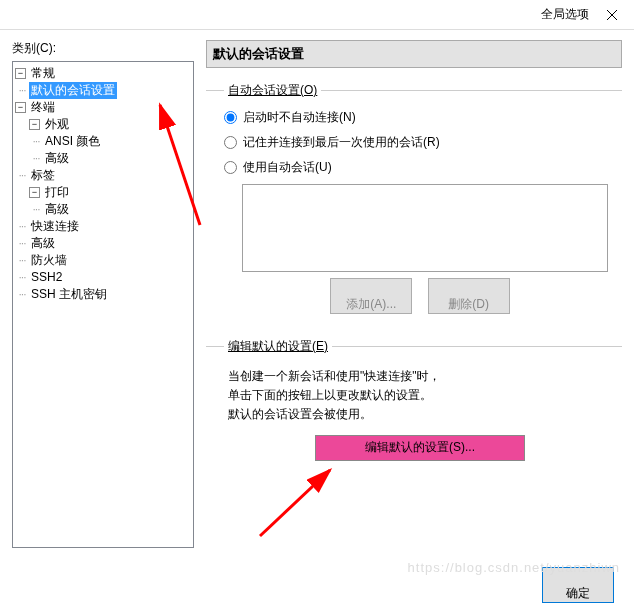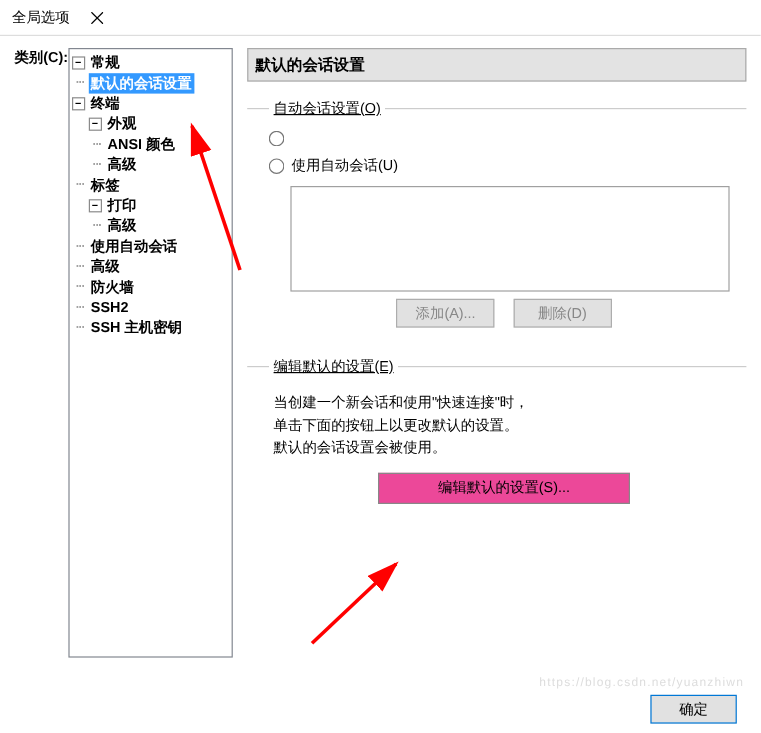--- a/index.html
+++ b/index.html
@@ -1,26 +1,26 @@
 <!DOCTYPE html>
 <html><head>
 <meta charset="utf-8">
 <style>
 * { box-sizing: border-box; margin: 0; padding: 0; font-family: "Microsoft YaHei", SimSun, Arial, sans-serif; font-size: 12px; }
 body { background: #fff; width: 634px; height: 611px; position: relative; overflow: hidden; }
 
 
-.titlebar { height: 30px; display: flex; align-items: center; justify-content: flex-start; padding-left: 10px; border-bottom: 1px solid #ddd; }
+.titlebar { height: 30px; display: flex; align-items: center; justify-content: flex-end; padding-left: 10px; border-bottom: 1px solid #ddd; }
 .titlebar .title { font-size: 12px; }
 .titlebar .close { width: 45px; height: 30px; display: flex; align-items: center; justify-content: center; }
 .titlebar .close svg { width: 10px; height: 10px; }
 
 
 .body { display: flex; padding: 10px 12px 6px 12px; height: 524px; }
-.left { width: 182px; display: flex; flex-direction: row; font-weight: bold; }
+.left { width: 182px; display: flex; flex-direction: column; }
 .left-label { margin-bottom: 4px; }
 .tree { border: 1px solid #828790; flex: 1; padding: 3px 2px; overflow: auto; background: #fff; }
 .tree ul { list-style: none; }
 .tree li { white-space: nowrap; }
 .row { display: flex; align-items: center; height: 17px; line-height: 17px; }
 .toggle { width: 11px; height: 11px; border: 1px solid #8a8a8a; margin-right: 3px; display: inline-flex; align-items: center; justify-content: center; font-size: 9px; line-height: 1; color: #000; background: #fff; cursor: pointer; }
 .row .lbl { padding: 0 2px; }
 .row.sel .lbl { background: #3399ff; color: #fff; }
 .dots { color: #999; display: inline-block; width: 14px; text-align: center; letter-spacing: -1px; font-size: 10px; }
 .ind1 { padding-left: 14px; }
@@ -28,33 +28,33 @@
 .ind1 .dots, .ind2 .dots, .ind3 .dots { margin-left: -14px; }
 
 .right { flex: 1; padding-left: 12px; display: flex; flex-direction: column; }
 .heading { background: #e3e3e3; border: 1px solid #aaa; padding: 4px 6px; font-weight: bold; font-size: 13px; margin-bottom: 14px; }
 fieldset { border: 1px solid #ccc; border-left: none; border-right: none; border-bottom: none; margin-bottom: 18px; padding: 10px 6px 6px 18px; position: relative; }
 fieldset legend { padding: 0 4px; text-decoration: underline; }
 .radio-row { display: flex; align-items: center; margin-bottom: 8px; }
 .radio-row input { margin-right: 6px; width: 13px; height: 13px; }
 .listbox { border: 1px solid #a0a0a0; height: 88px; margin: 4px 8px 6px 18px; background: #fff; }
 .btn-row { text-align: center; margin-top: 4px; }
-.btn { min-width: 82px; height: 24px; background: #e1e1e1; border: 1px solid #adadad; margin: 0 6px; padding: 2px 8px; cursor: default; }
+.btn { min-width: 82px; height: 24px; background: #e1e1e1; border: 1px solid #adadad; margin: 0 6px; padding: 17px 8px; cursor: default; }
 .btn[disabled] { color: #888; }
 .desc { line-height: 1.6; padding: 2px 0 10px 4px; }
 .wide-btn { display: block; margin: 0 auto; width: 210px; height: 26px; background: #ec4899; border: 1px solid #888; }
 
 .footer { position: absolute; bottom: 8px; right: 14px; display: flex; gap: 33px; }
 .footer .btn { min-width: 72px; height: 24px; }
 .footer .primary { border: 1px solid #0078d7; }
 
 
 .arrow { position: absolute; pointer-events: none; }
 
-.watermark { position: absolute; right: 14px; bottom: 36px; color: #ddd; font-size: 10px; letter-spacing: 1px; }
+.watermark { position: absolute; right: 14px; bottom: 36px; color: #ddd; font-size: 13px; letter-spacing: 1px; }
 </style>
 </head>
 <body>
 
 <div class="titlebar">
   <span class="title">全局选项</span>
   <div class="close">
     <svg viewBox="0 0 10 10">
         <line x1="0" y1="0" x2="10" y2="10" stroke="#000" stroke-width="1"></line>
         <line x1="10" y1="0" x2="0" y2="10" stroke="#000" stroke-width="1"></line>
@@ -124,21 +124,21 @@
                     <div class="row ind2">
                       <span class="dots">···</span>
                       <span class="lbl">高级</span>
                     </div>
                   </li>
               </ul>
             </li>
             <li>
                 <div class="row ind1">
                   <span class="dots">···</span>
-                  <span class="lbl">使用自动会话</span>
+                  <span class="lbl">快速连接</span>
                 </div>
               </li>
             <li>
                 <div class="row ind1">
                   <span class="dots">···</span>
                   <span class="lbl">高级</span>
                 </div>
               </li>
           </ul>
         </li>
@@ -163,21 +163,26 @@
       </ul>
     </div>
   </div>
 
   <div class="right">
     <div class="heading">默认的会话设置</div>
 
     <fieldset>
       <legend>自动会话设置(O)</legend>
       <label class="radio-row">
+        <input type="radio" name="auto" checked="" style="">
+        <span>启动时不自动连接(N)</span>
+      </label>
+      <label class="radio-row">
         <input type="radio" name="auto" style="">
+        <span>记住并连接到最后一次使用的会话(R)</span>
       </label>
       <label class="radio-row">
         <input type="radio" name="auto" style="">
         <span>使用自动会话(U)</span>
       </label>
       <div class="listbox"></div>
       <div class="btn-row">
         <button class="btn" disabled="">添加(A)...</button>
         <button class="btn" disabled="">删除(D)</button>
       </div>

